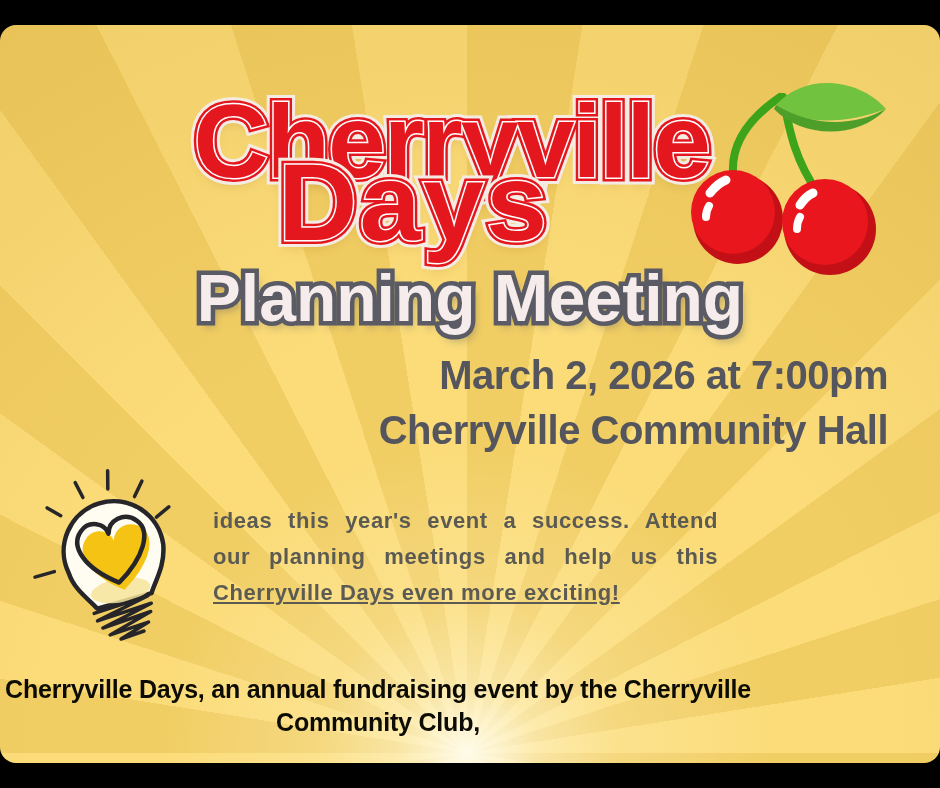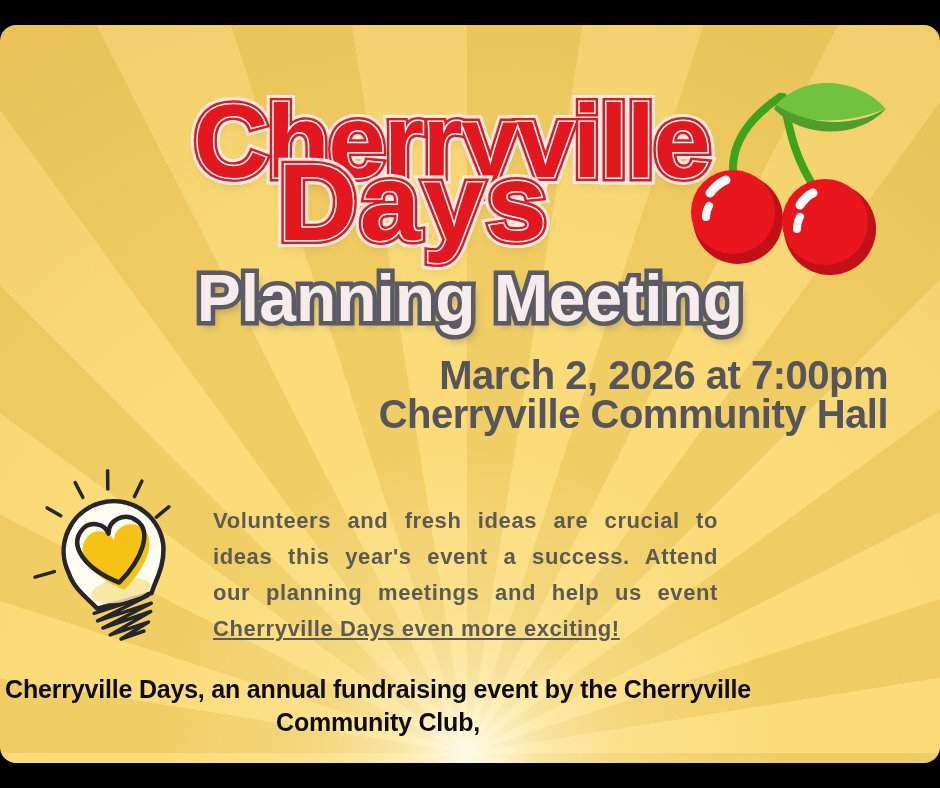--- a/index.html
+++ b/index.html
@@ -39,21 +39,21 @@
   .subtitle-text{font-size:66px;font-weight:700;letter-spacing:0px;}
   .s-outline{color:#5A5B64;-webkit-text-stroke:9px #5A5B64;text-shadow:4px 6px 8px rgba(80,80,95,0.4);}
   .s-fill{color:#F5ECEB;}
 
   
   .info-line{
     position:absolute;left:0;width:843px;text-align:right;
     font-weight:700;font-size:40px;line-height:1;color:#54555D;letter-spacing:-0.5px;margin-left:45px;
   }
   .date-line{top:330px;}
-  .venue-line{top:369px;}
+  .venue-line{top:385px;}
 
   
   .paragraph{
     position:absolute;left:213px;top:478px;width:505px;
     font-size:22px;line-height:36px;font-weight:700;color:#5B5B54;letter-spacing:0.6px;
   }
   .paragraph .pline{text-align:justify;text-align-last:justify;}
   .paragraph .pline:last-child{text-align-last:left;text-decoration:underline;}
 
   
@@ -92,23 +92,22 @@
     <div class="stack subtitle-text">
       <span class="s-outline">Planning Meeting</span>
       <span class="s-fill">Planning Meeting</span>
     </div>
   </div>
 
   <div class="info-line date-line">March 2, 2026 at 7:00pm</div>
   <div class="info-line venue-line">Cherryville Community Hall</div>
 
   <div class="paragraph">
-    <div class="pline">Volunteers and fresh ideas are crucial to</div>
     <div class="pline">ideas this year's event a success. Attend</div>
-    <div class="pline">our planning meetings and help us event</div>
+    <div class="pline">our planning meetings and help us this</div>
     <div class="pline">Cherryville Days even more exciting!</div>
   </div>
 
   <div class="footer">
     <div>Cherryville Days, an annual fundraising event by the Cherryville Community Club,</div>
   </div>
 
   <svg class="cherries" viewBox="0 0 220 198">
 
     <path d="M104,20 C72,42 52,70 58,104" fill="none" stroke="#3CA31B" stroke-width="8" stroke-linecap="round"></path>

